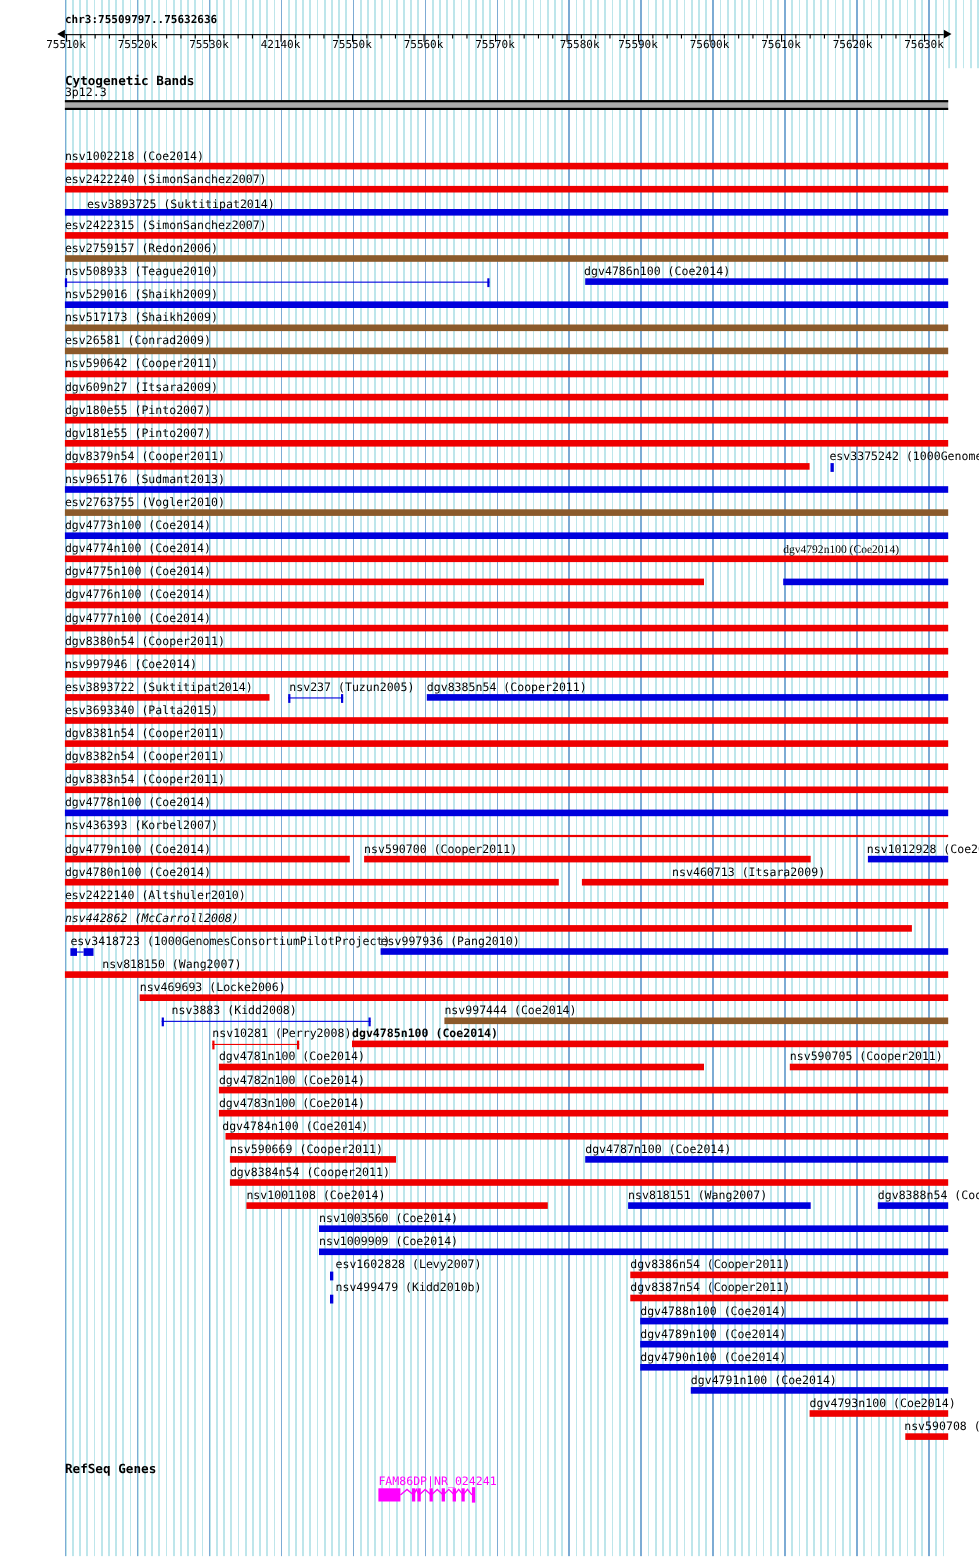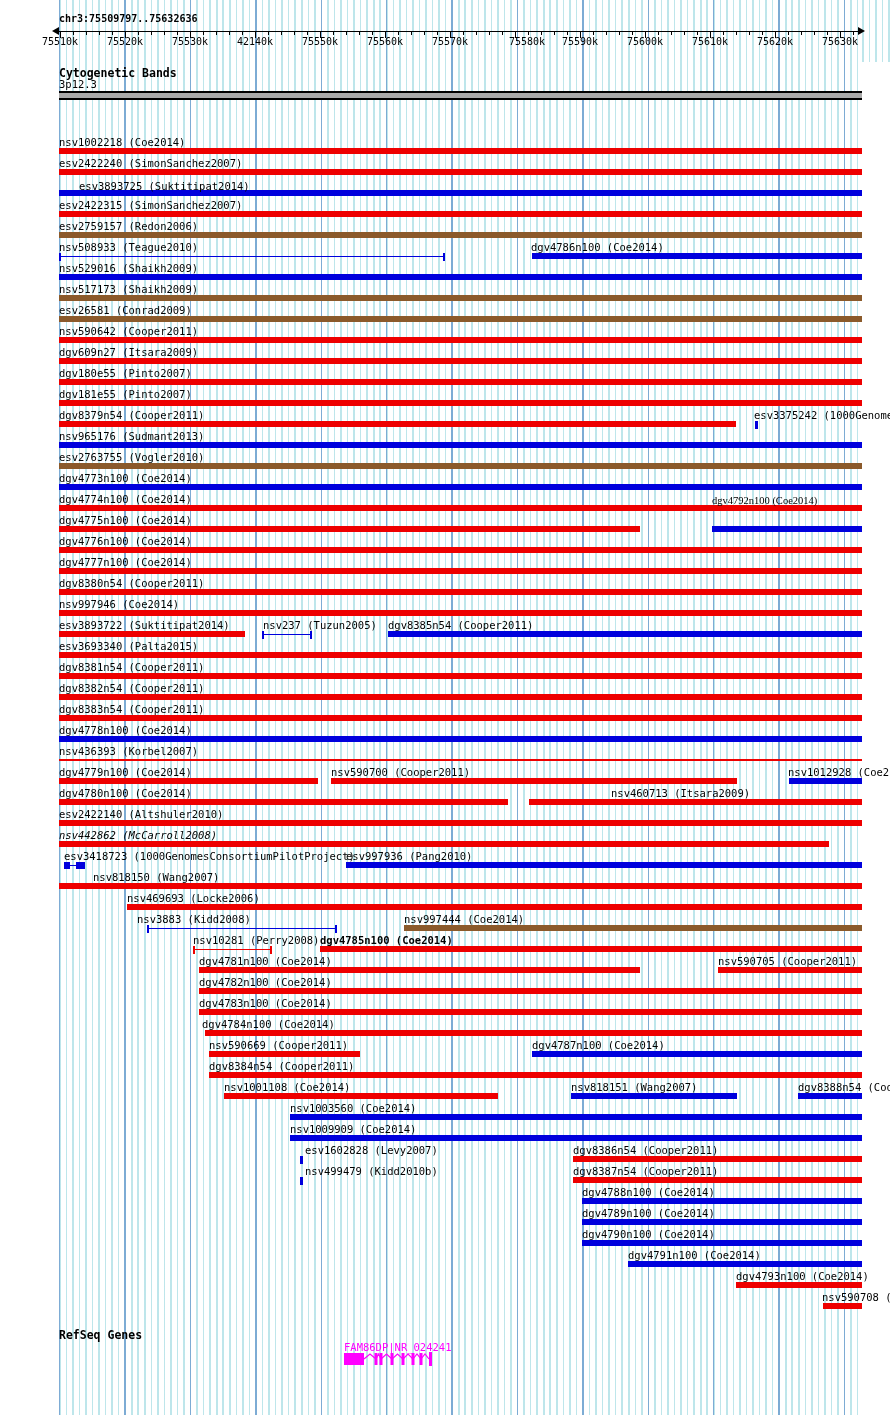--- a/index.html
+++ b/index.html
@@ -216,21 +216,21 @@
       <div class="flabel" style="left: 64px; top: 851px;">esv3418723 (1000GenomesConsortiumPilotProject)</div>
       <div class="glyph" style="left: 64px; top: 862px; width: 6px; height: 7px; background: rgb(0, 0, 221);"></div>
       <div class="glyph" style="left: 70px; top: 865px; width: 6px; height: 1px; background: rgb(0, 0, 221);"></div>
       <div class="glyph" style="left: 76px; top: 862px; width: 9px; height: 7px; background: rgb(0, 0, 221);"></div>
       <div class="flabel" style="left: 346px; top: 851px;">esv997936 (Pang2010)</div>
       <div class="glyph" style="left: 346px; top: 862px; width: 516px; height: 6px; background: rgb(0, 0, 221);"></div>
       <div class="flabel" style="left: 68px; top: 872px; padding-left: 25px;">nsv818150 (Wang2007)</div>
       <div class="glyph" style="left: 59px; top: 883px; width: 803px; height: 6px; background: rgb(238, 0, 0);"></div>
       <div class="flabel" style="left: 127px; top: 893px;">nsv469693 (Locke2006)</div>
       <div class="glyph" style="left: 127px; top: 904px; width: 735px; height: 6px; background: rgb(238, 0, 0);"></div>
-      <div class="flabel" style="left: 137px; top: 914px;">nsv3883 (Kidd2008)</div>
+      <div class="flabel" style="left: 156px; top: 914px;">nsv3883 (Kidd2008)</div>
       <div class="glyph" style="left: 147px; top: 928px; width: 190px; height: 1px; background: rgb(0, 0, 221);"></div>
       <div class="glyph" style="left: 147px; top: 925px; width: 2px; height: 8px; background: rgb(0, 0, 221);"></div>
       <div class="glyph" style="left: 335px; top: 925px; width: 2px; height: 8px; background: rgb(0, 0, 221);"></div>
       <div class="flabel" style="left: 404px; top: 914px;">nsv997444 (Coe2014)</div>
       <div class="glyph" style="left: 404px; top: 925px; width: 458px; height: 6px; background: rgb(139, 90, 43);"></div>
       <div class="flabel" style="left: 193px; top: 935px;">nsv10281 (Perry2008)</div>
       <div class="glyph" style="left: 193px; top: 949px; width: 79px; height: 1px; background: rgb(238, 0, 0);"></div>
       <div class="glyph" style="left: 193px; top: 946px; width: 2px; height: 8px; background: rgb(238, 0, 0);"></div>
       <div class="glyph" style="left: 270px; top: 946px; width: 2px; height: 8px; background: rgb(238, 0, 0);"></div>
       <div class="flabel" style="left: 320px; top: 935px; font-weight: bold;">dgv4785n100 (Coe2014)</div>

